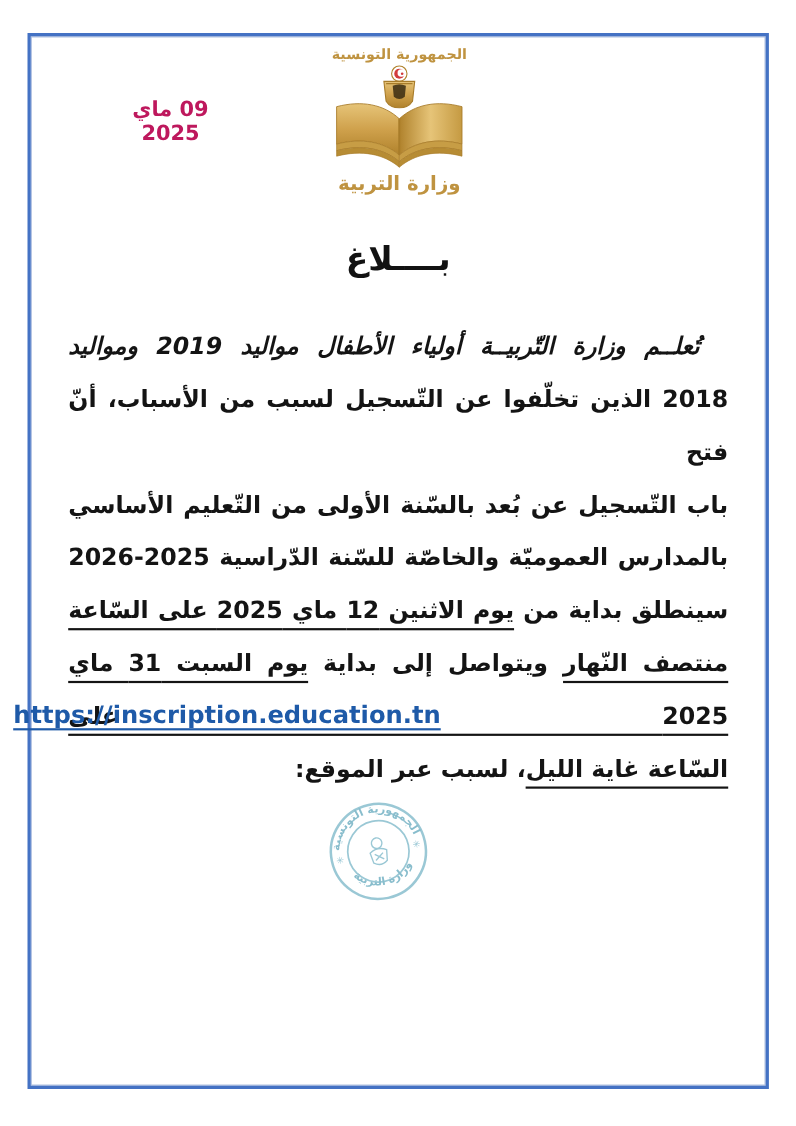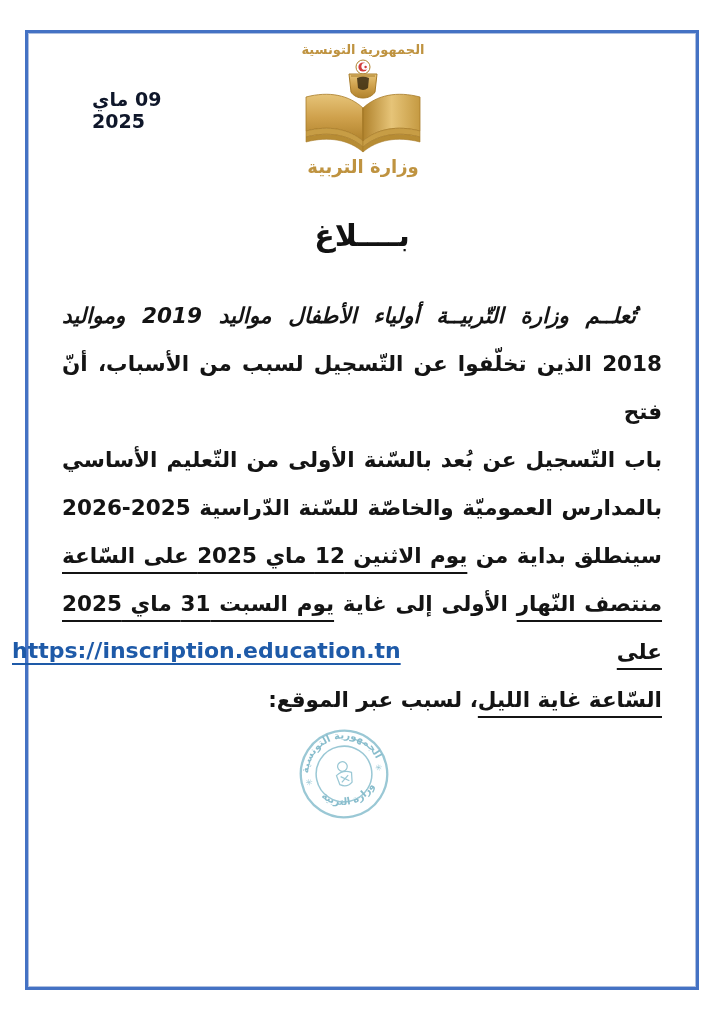--- a/index.html
+++ b/index.html
@@ -15,24 +15,24 @@
     left: 25px; top: 30px;
     width: 668px; height: 954px;
     border: 3px solid #4472c4;
     box-shadow: 0 0 0 1px #aebfe0 inset;
     pointer-events: none;
   }
   .date {
     position: absolute;
     left: 92px; top: 88px; width: 126px;
     direction: rtl;
-    text-align: left;
+    text-align: center;
     font-size: 19px;
     font-weight: bold;
-    color: #0f172a;
+    color: #be185d;
   }
   .logo {
     position: absolute;
     left: 293px; top: 38px;
     width: 140px; height: 142px;
     text-align: center;
   }
   .doc-title {
     position: absolute;
     left: 0; top: 218px; width: 724px;
@@ -138,21 +138,21 @@
   </div>
 
   <h1 class="doc-title">بــــلاغ</h1>
 
   <div class="body-text">
       <div class="bline indent"><span>تُعلــم وزارة التّربيــة أولياء الأطفال مواليد 2019 ومواليد</span></div>
       <div class="bline"><span>2018 الذين تخلّفوا عن التّسجيل لسبب من الأسباب، أنّ فتح</span></div>
       <div class="bline"><span>باب التّسجيل عن بُعد بالسّنة الأولى من التّعليم الأساسي</span></div>
       <div class="bline"><span>بالمدارس العموميّة والخاصّة للسّنة الدّراسية 2025‏-‏2026</span></div>
       <div class="bline"><span>سينطلق بداية من </span><span class="u">يوم الاثنين 12 ماي 2025 على السّاعة</span></div>
-      <div class="bline"><span class="u">منتصف النّهار</span><span> الأولى إلى غاية </span><span class="u">يوم السبت 31 ماي 2025 على</span></div>
+      <div class="bline"><span class="u">منتصف النّهار</span><span> ويتواصل إلى بداية </span><span class="u">يوم السبت 31 ماي 2025 على</span></div>
       <div class="bline last"><span class="u">السّاعة غاية الليل</span><span>، لسبب عبر الموقع:</span></div>
     </div>
 
   <a class="site-link" href="#">https://inscription.education.tn</a>
 
   <svg class="stamp" viewBox="0 0 100 100">
     <circle cx="50" cy="50" r="45" fill="none" stroke="#85bccc" stroke-width="2.4"></circle>
     <circle cx="50" cy="50" r="29" fill="none" stroke="#85bccc" stroke-width="1.6"></circle>
     <defs>
       <path id="arcTop" d="M 13,50 A 37,37 0 0 1 87,50"></path>

